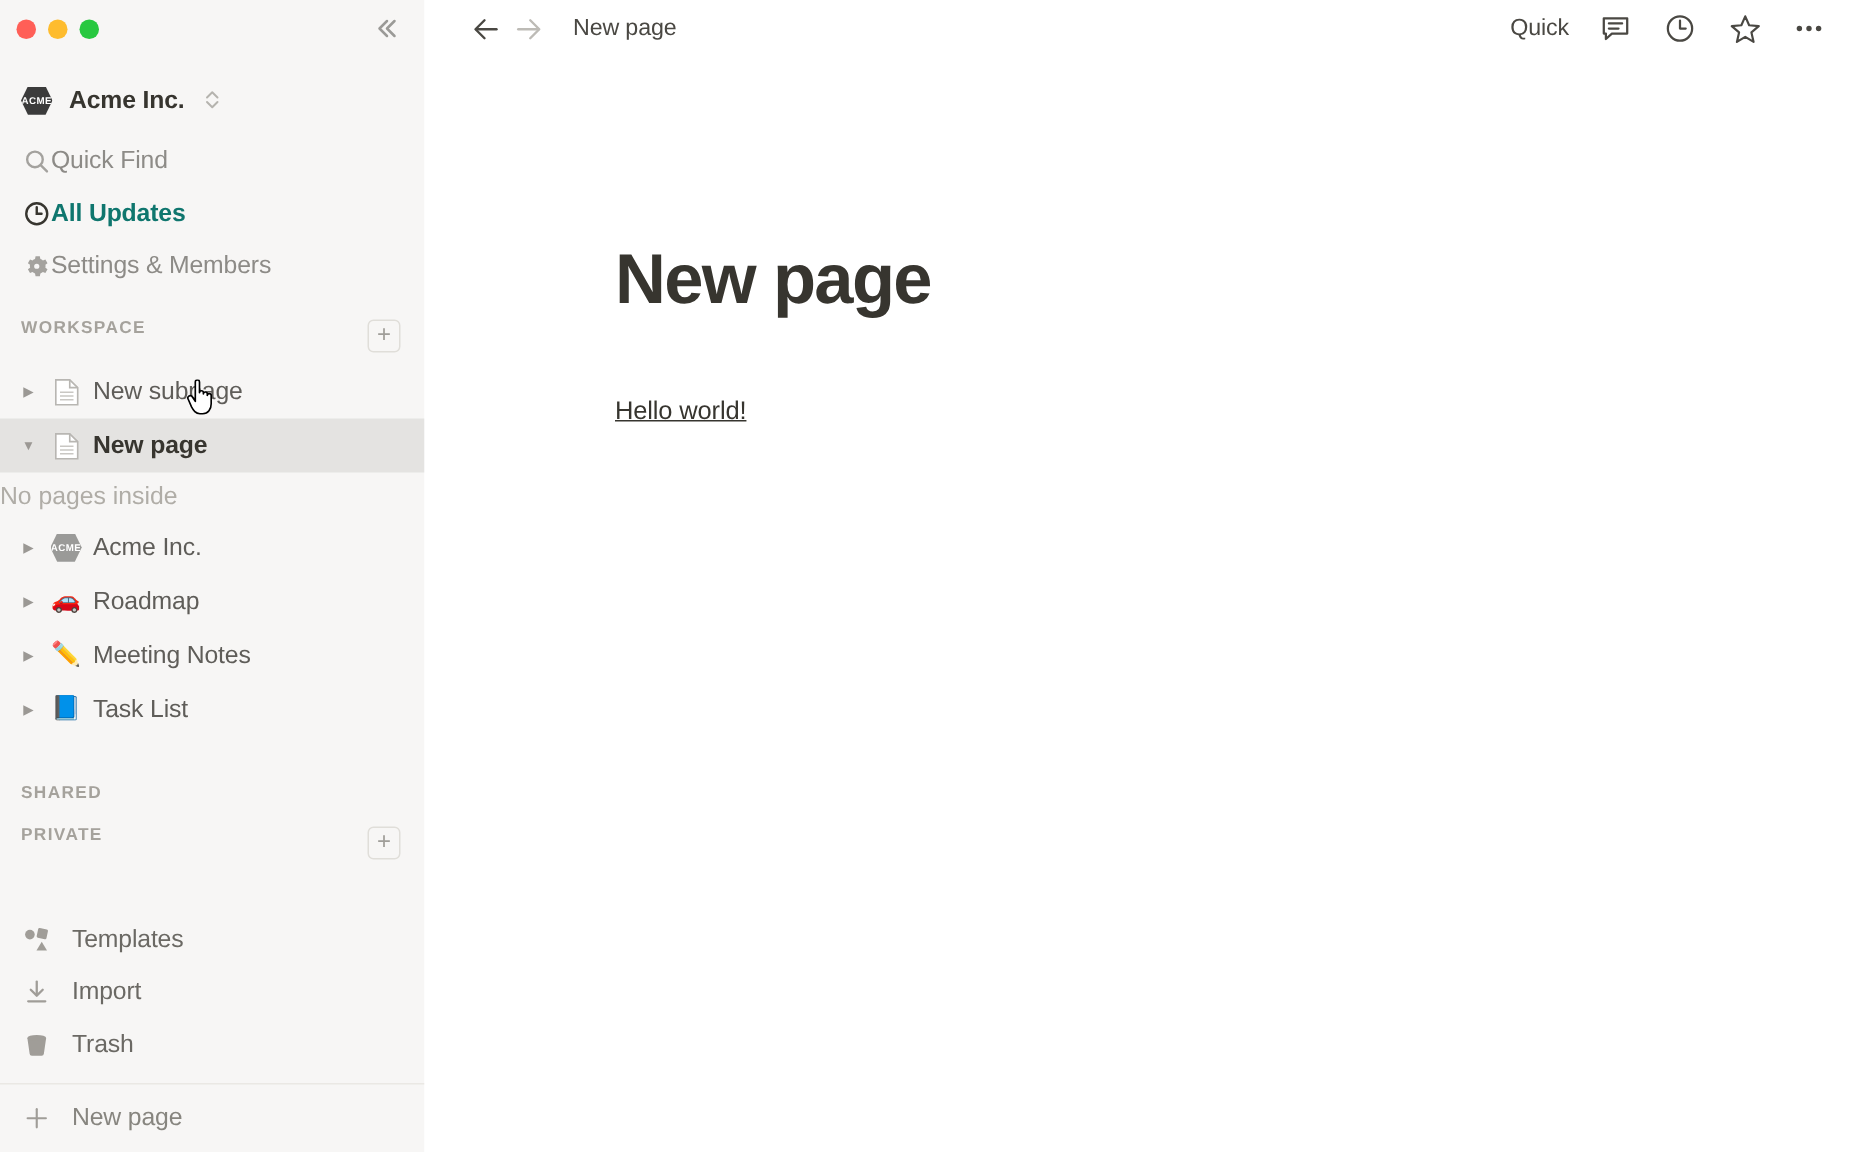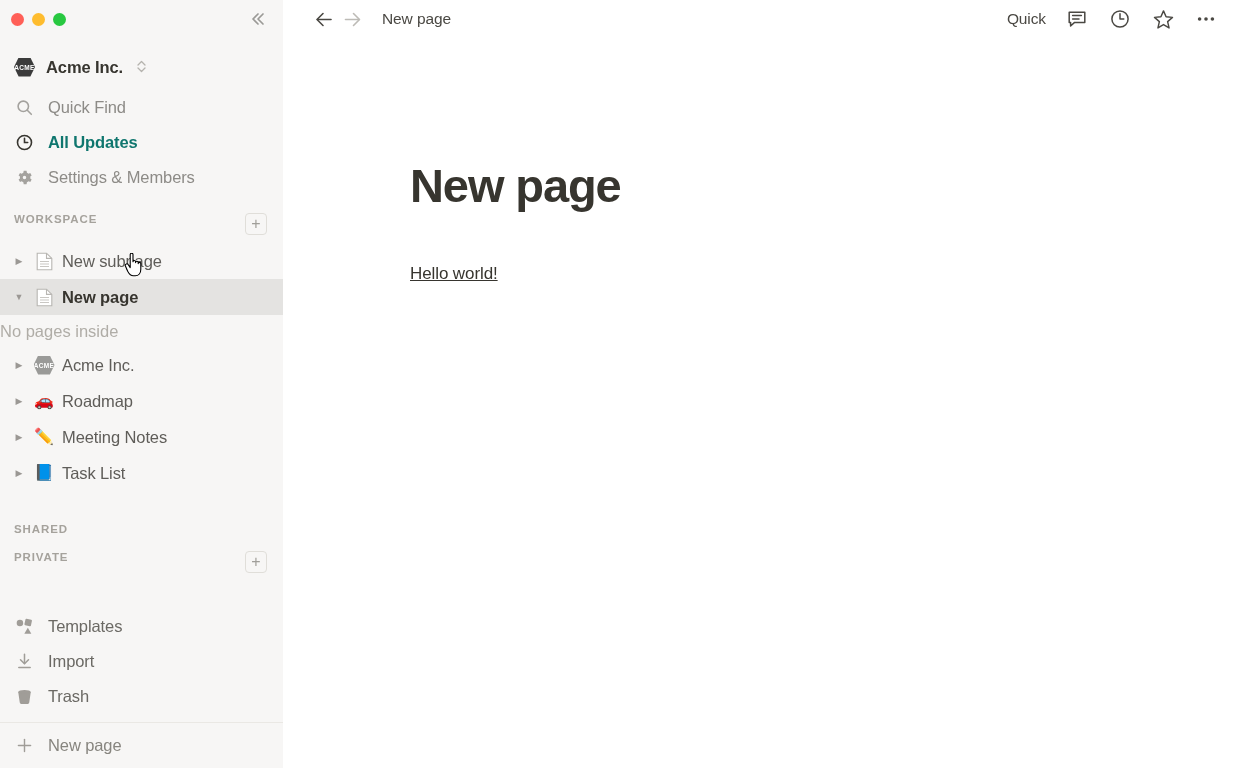--- a/index.html
+++ b/index.html
@@ -46,21 +46,21 @@
     clip-path: polygon(22% 0, 78% 0, 100% 50%, 78% 100%, 22% 100%, 0 50%);
     display: flex; align-items: center; justify-content: center;
     color: #fff; font-size: 6.5px; font-weight: bold; letter-spacing: 0.3px;
     font-family: "Liberation Sans", sans-serif;
   }
   .acme-badge.gray { background: #9a9a98; }
   .ws-name { font-size: 16.5px; font-weight: 700; color: #37352f; letter-spacing: -0.1px; }
   .ws-caret { color: #b5b3ae; font-size: 12px; margin-left: 2px; line-height: 1; }
 
   .nav-item {
-    display: flex; align-items: center; gap: 14px;
+    display: flex; align-items: center; 
     height: 35px; padding: 0 14px; cursor: pointer;
   }
   .nav-icon { width: 20px; height: 20px; flex: 0 0 20px; display: flex; align-items: center; justify-content: center; color: #a4a29e; }
   .nav-icon.dark { color: #37352f; }
   .nav-label { font-size: 16.5px; color: #8d8b87; letter-spacing: -0.1px; }
   .nav-label.dark { color: #0f766e; font-weight: 700; }
 
   .section-head {
     display: flex; align-items: flex-start; justify-content: space-between;
     padding: 0 16px 0 14px; height: 30px; margin-top: 18px;

